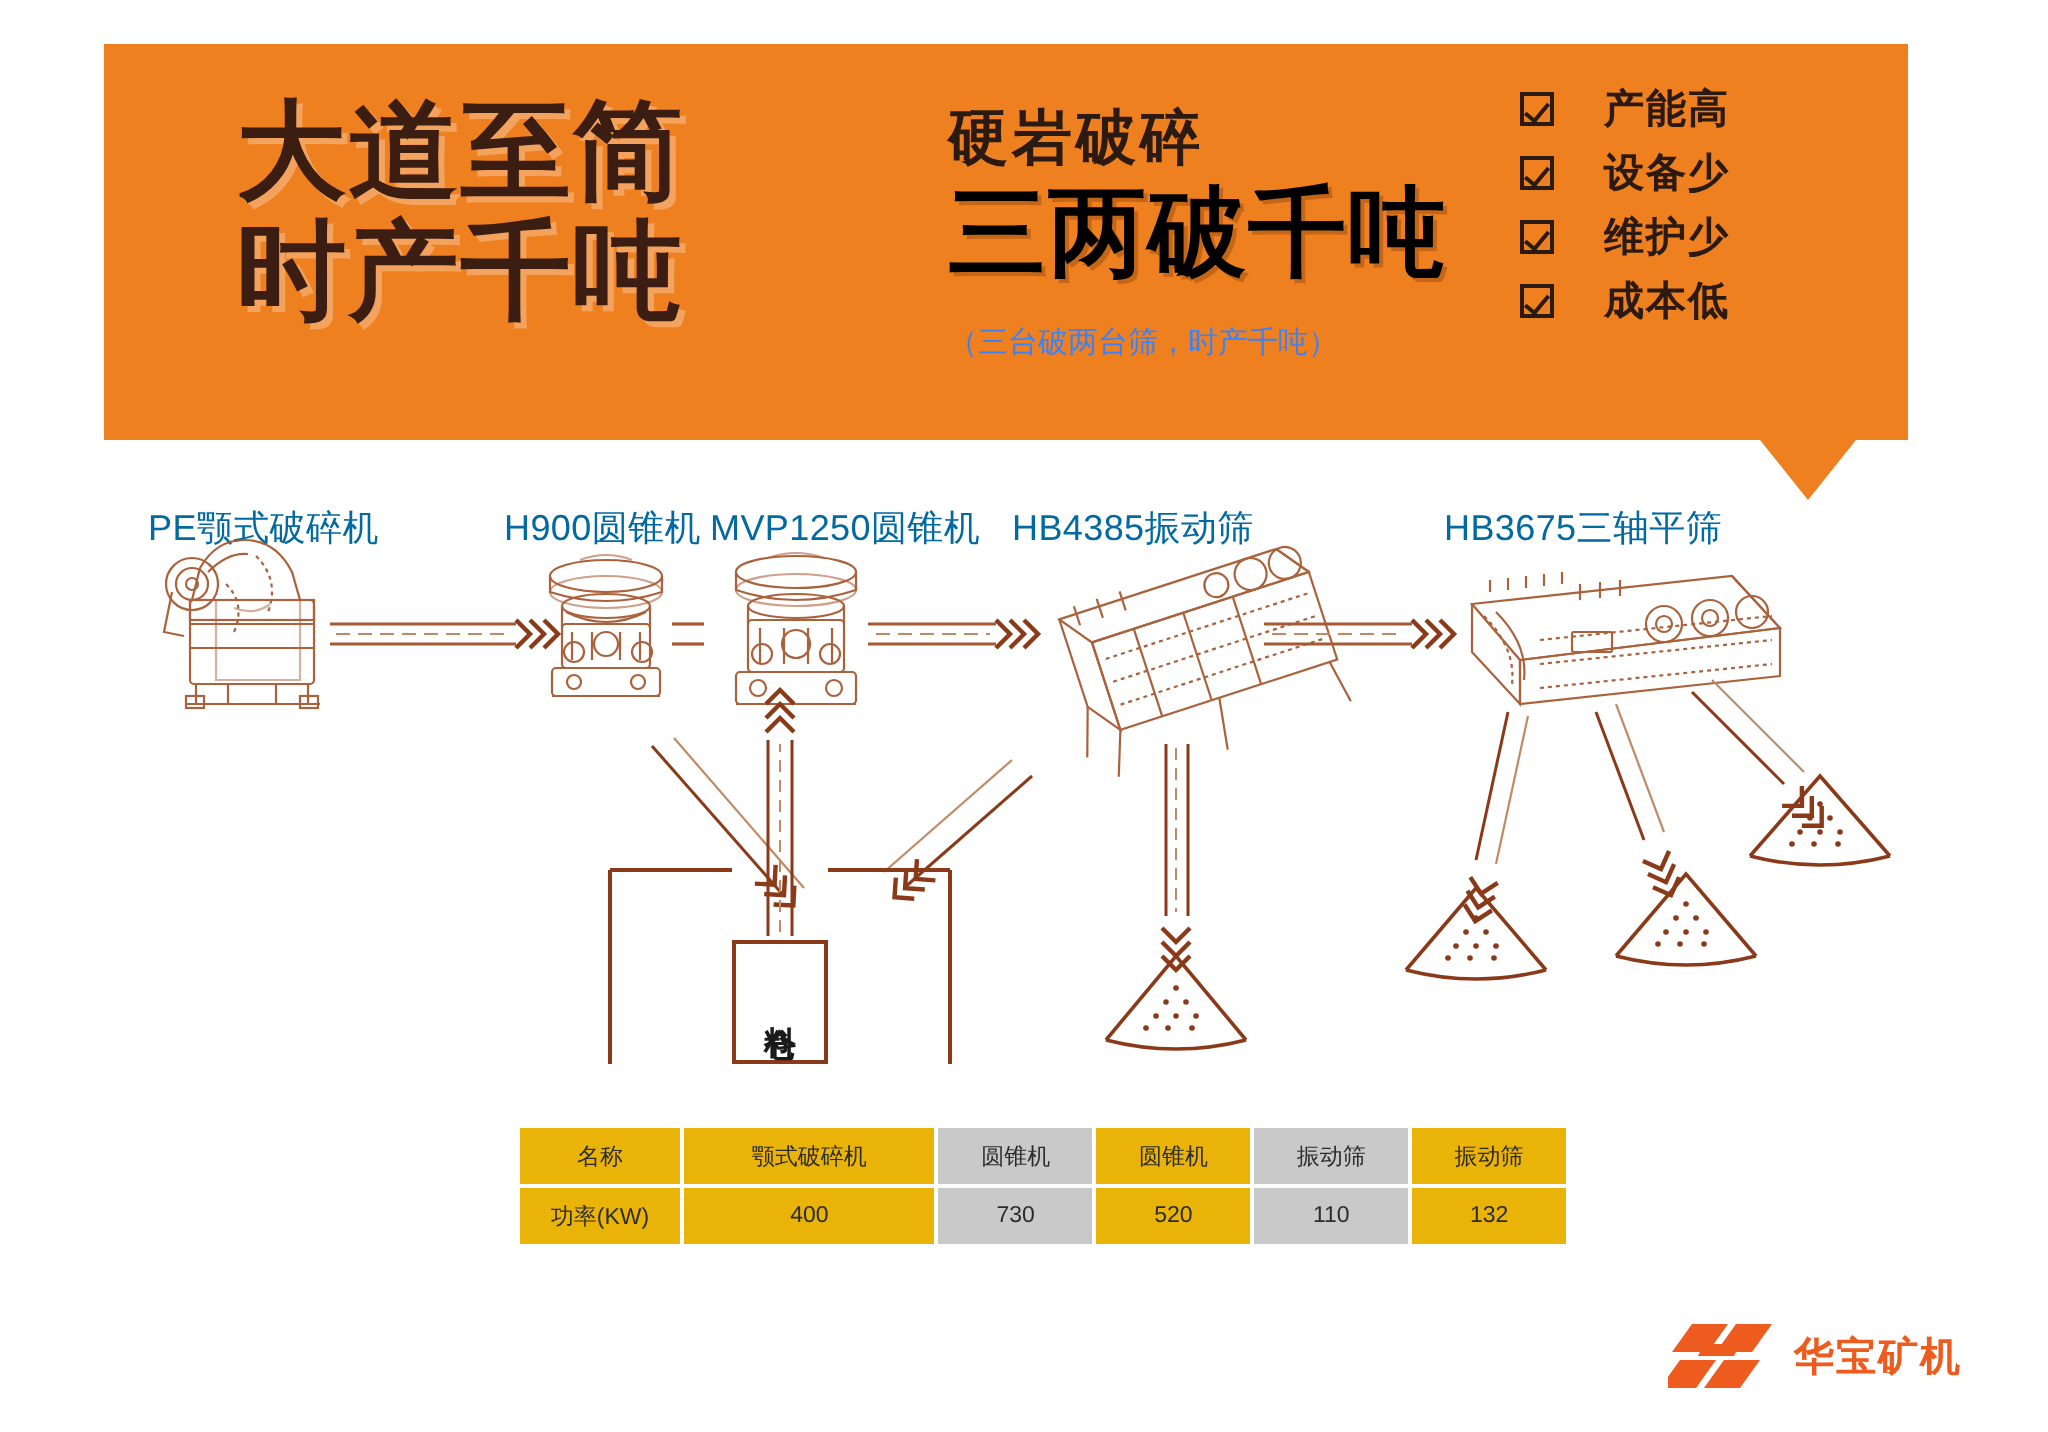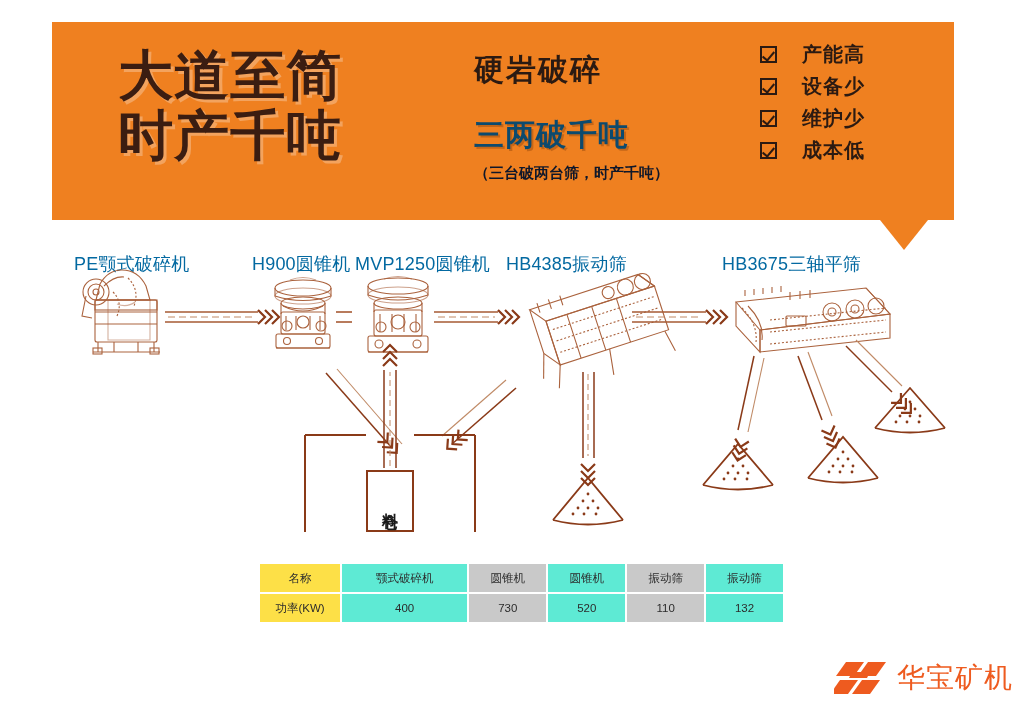--- a/index.html
+++ b/index.html
@@ -61,34 +61,34 @@
     font-family: "DejaVu Sans", sans-serif;
     font-weight: bold;
     font-size: 30px;
     line-height: 36px;
     color: #2b1a12;
     letter-spacing: 2px;
   }
   #big-title {
     font-family: "DejaVu Sans", sans-serif;
     font-weight: bold;
-    font-size: 30px;
+    font-size: 49px;
     line-height: 46px;
-    color: #0c4a6e;
+    color: #000000;
     letter-spacing: 1px;
-    margin-top: 24px;
+    margin-top: 6px;
     text-shadow: 2px 2px 0 rgba(120,55,10,0.35);
   }
   #paren-note {
     font-family: "DejaVu Sans", sans-serif;
-    font-weight: bold;
+    font-weight: normal;
     font-size: 15px;
     line-height: 20px;
-    color: #0f172a;
-    margin-top: 5px;
+    color: #3b82f6;
+    margin-top: 21px;
     letter-spacing: 0px;
   }
 
   
   #checklist {
     position: absolute;
     left: 760px; top: 38px;
     width: 150px;
   }
   .check-row {
@@ -166,39 +166,39 @@
     font-size: 11.5px;
   }
   #spec-table td {
     height: 28px;
     text-align: center;
     vertical-align: middle;
     color: #2c2c2c;
     white-space: nowrap;
   }
   #spec-table td.rowlabel {
-    background: #fde047;
+    background: #eab308;
     width: 80px;
     font-size: 11.5px;
   }
   #spec-table td.gray   { background: #c9c9c9; }
-  #spec-table td.orange { background: #5eead4; }
+  #spec-table td.orange { background: #eab308; }
 
   
   #logo {
     position: absolute;
     left: 834px; top: 658px;
     display: flex;
     align-items: center;
   }
   #logo-mark { margin-right: 7px; }
   #logo-text {
     font-family: "DejaVu Sans", sans-serif;
-    font-weight: normal;
-    font-size: 28px;
+    font-weight: bold;
+    font-size: 20px;
     color: #EE5B1F;
     letter-spacing: 1px;
     line-height: 30px;
   }
 </style>
 </head>
 <body>
 
 <div id="banner" style="background: rgb(239, 128, 32);"></div>
 <div id="banner-notch" style="border-top-color: rgb(239, 128, 32);"></div>

